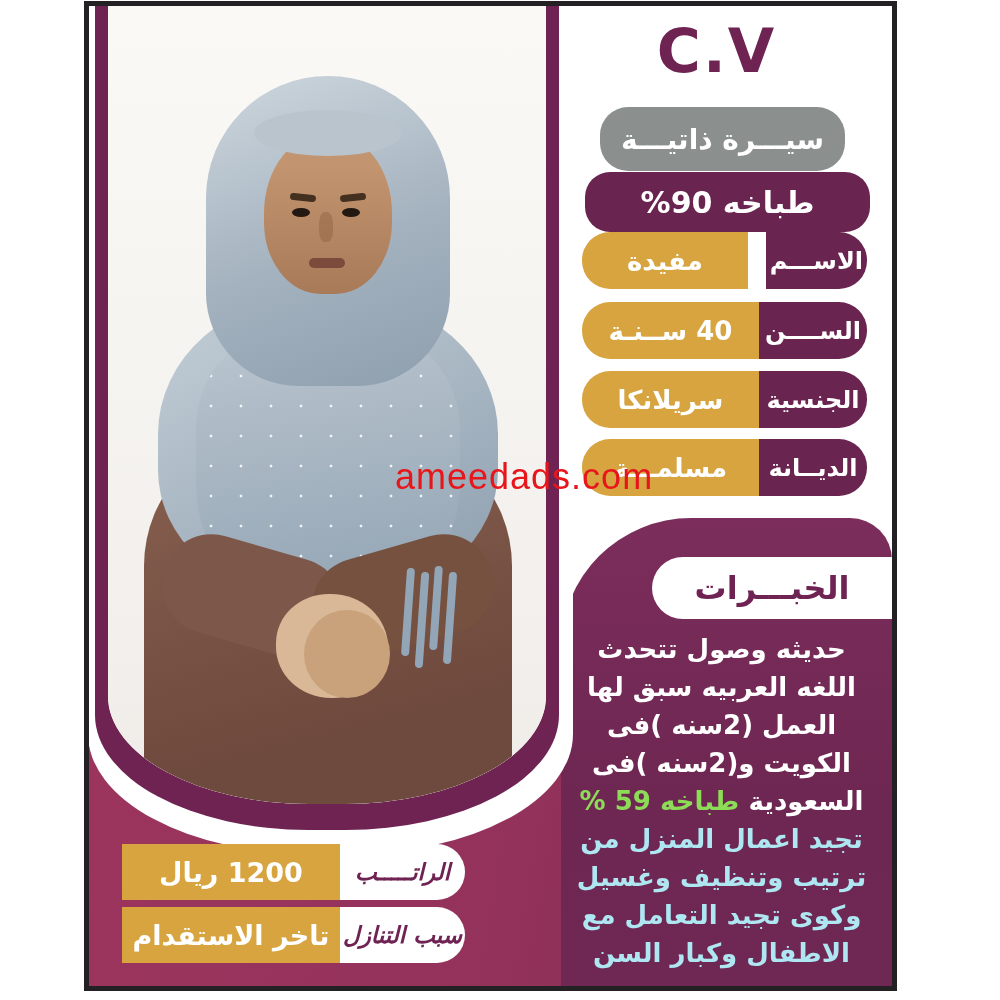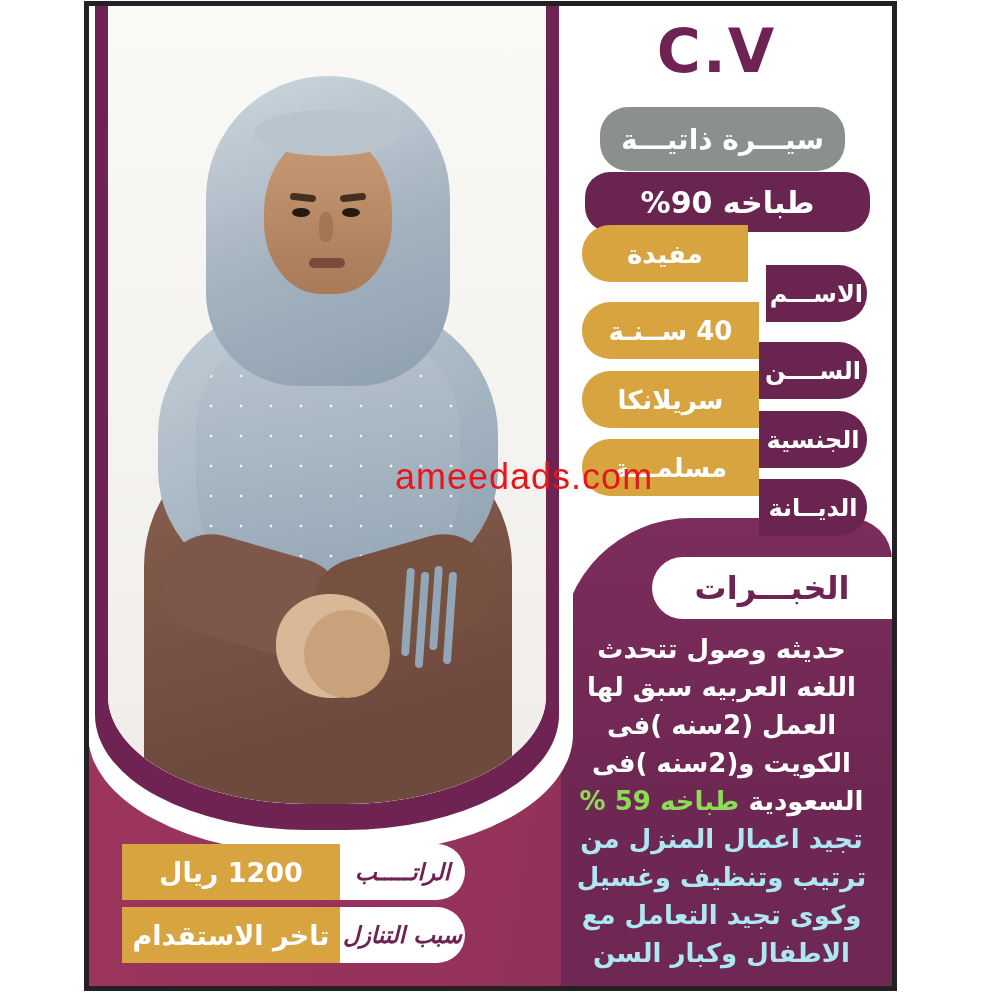--- a/index.html
+++ b/index.html
@@ -58,21 +58,21 @@
   .subtitle-pill{left:511px;top:101px;width:245px;height:64px;border-radius:28px;
         background:#8b908e;color:#fff;font-size:28px;font-weight:bold;}
   .skill-pill{left:496px;top:166px;width:285px;height:60px;border-radius:25px;
         background:#6a2450;color:#fff;font-size:30px;font-weight:bold;}
   .info-row{left:493px;width:285px;height:57px;display:flex;z-index:6;direction:ltr;}
   .info-value{width:177px;height:100%;background:#d7a440;border-radius:28px 0 0 28px;
         display:flex;align-items:center;justify-content:center;
         color:#fff;font-size:26px;font-weight:bold;white-space:nowrap;overflow:hidden;}
   .info-label{width:108px;height:100%;background:#6a2450;border-radius:0 28px 28px 0;
         display:flex;align-items:center;justify-content:center;
-        color:#fff;font-size:24px;font-weight:bold;white-space:nowrap;overflow:hidden;margin-top:40px;}
+        color:#fff;font-size:24px;font-weight:bold;white-space:nowrap;overflow:hidden;}
   
   .exp-title-pill{left:563px;top:551px;width:240px;height:62px;background:#fff;z-index:6;
         border-radius:31px 0 0 31px;color:#6f2353;font-size:32px;font-weight:bold;}
   .exp-text{left:470px;top:624px;width:325px;z-index:6;direction:rtl;text-align:center;
         color:#fff;font-size:26px;font-weight:bold;line-height:38px;}
   .c-green{color:#8ddc57;}
   .c-cyan{color:#aee6f2;}
   
   .bottom-row{left:14px;height:56px;display:flex;z-index:6;direction:ltr;padding-left:19px;}
   .bottom-value{width:218px;height:100%;background:#d7a440;display:flex;align-items:center;
@@ -119,21 +119,21 @@
   </div>
 
   <div class="abs cv-title">C.V</div>
   <div class="abs pill subtitle-pill">
     <span dir="rtl">سيـــرة ذاتيـــة</span>
   </div>
   <div class="abs pill skill-pill">
     <span dir="rtl">طباخه 90%</span>
   </div>
 
-  <div class="abs info-row" style="top:219px;gap:18px;">
+  <div class="abs info-row" style="top:226px;gap:18px;">
     <div class="info-value" dir="rtl">مفيدة</div>
     <div class="info-label" dir="rtl">الاســـم</div>
   </div>
   <div class="abs info-row" style="top:296px;">
     <div class="info-value" dir="rtl">40 ســنـة</div>
     <div class="info-label" dir="rtl">الســــن</div>
   </div>
   <div class="abs info-row" style="top:365px;">
     <div class="info-value" dir="rtl">سريلانكا</div>
     <div class="info-label" dir="rtl">الجنسية</div>

